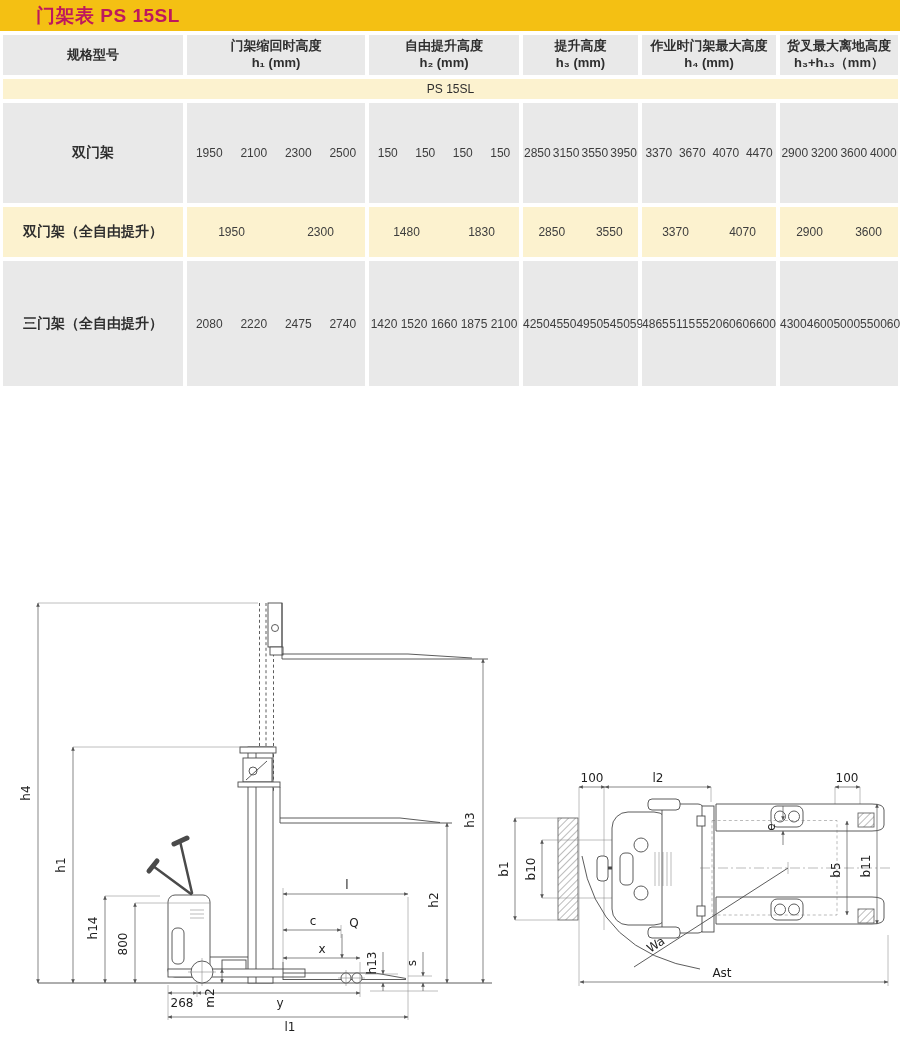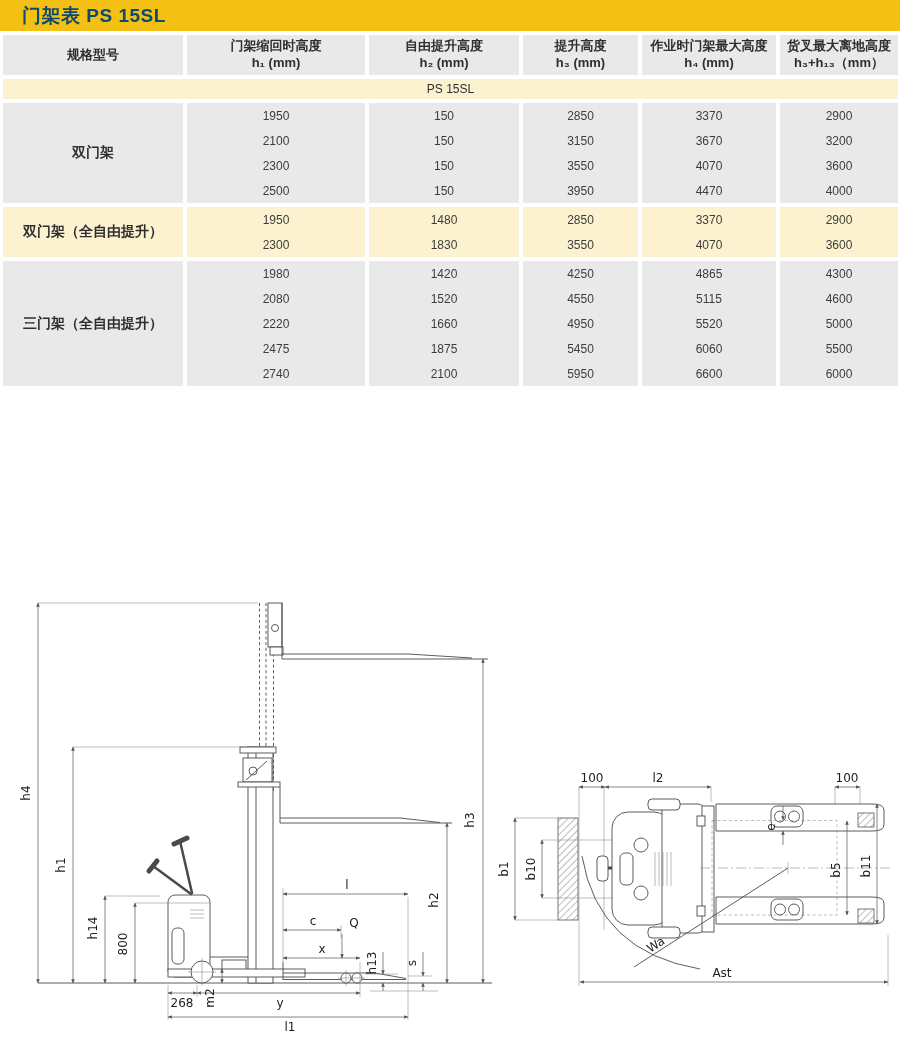--- a/index.html
+++ b/index.html
@@ -1,30 +1,30 @@
 <!DOCTYPE html>
 <html><head>
 <meta charset="utf-8">
 <style>
   html,body{margin:0;padding:0}
   body{width:900px;height:1060px;position:relative;background:#fff;
        font-family:"Liberation Sans","DejaVu Sans",sans-serif;overflow:hidden}
   .titlebar{position:absolute;left:0;top:0;width:900px;height:31px;background:#f4c013;
-       color:#0c4a6e;font-size:19px;font-weight:bold;line-height:31px;padding-left:22px;
+       color:#be185d;font-size:19px;font-weight:bold;line-height:31px;padding-left:36px;
        box-sizing:border-box;letter-spacing:.5px}
   .spec-table{position:absolute;left:3px;top:35px;width:722px;display:grid;
        grid-template-columns:180px 178px 150px 115px 134px 118px;
        grid-template-rows:40px 20px 100px 50px 125px;column-gap:4px;row-gap:4px}
   .hcell{grid-row:1;background:#e9e9e9;display:flex;flex-direction:column;align-items:center;
        justify-content:center;font-size:13px;font-weight:bold;color:#2e2e2e;line-height:1.3;text-align:center}
   .sub{grid-row:2;grid-column:1/-1;background:#fcf2cf;display:flex;align-items:center;
        justify-content:center;font-size:12px;font-weight:normal;color:#2e2e2e}
   .lcell{display:flex;align-items:center;justify-content:center;font-weight:bold;
        font-size:14px;color:#2e2e2e;text-align:right}
-  .vcell{display:flex;flex-direction:column}
+  .vcell{display:flex;flex-direction:row}
   .num{flex:1;display:flex;align-items:center;justify-content:center;font-size:12px;color:#3d3d3d}
   .g{background:#e9e9e9}.c{background:#fcf2cf}
   .drawings{position:absolute;left:0;top:560px}
   svg text{font-family:"DejaVu Sans",sans-serif;font-size:12px;fill:#1e1e1e}
   .dim{stroke:#555;stroke-width:.7;fill:none}
   .ext{stroke:#888;stroke-width:.55;fill:none}
   .dr{stroke:#4a4a4a;stroke-width:.9;fill:none}
   .drf{stroke:#4a4a4a;stroke-width:.9;fill:#fff}
   .dash{stroke-dasharray:3 2.6}
   .thin{stroke:#777;stroke-width:.5;fill:none}
@@ -111,21 +111,20 @@
     <div class="num">3370</div>
     <div class="num">4070</div>
   </div>
   <div class="vcell c" style="grid-row:4;grid-column:6">
     <div class="num">2900</div>
     <div class="num">3600</div>
   </div>
 
   <div class="lcell g" style="grid-row:5;grid-column:1">三门架（全自由提升）</div>
   <div class="vcell g" style="grid-row:5;grid-column:2">
-    <div class="num">1980</div>
     <div class="num">2080</div>
     <div class="num">2220</div>
     <div class="num">2475</div>
     <div class="num">2740</div>
   </div>
   <div class="vcell g" style="grid-row:5;grid-column:3">
     <div class="num">1420</div>
     <div class="num">1520</div>
     <div class="num">1660</div>
     <div class="num">1875</div>

